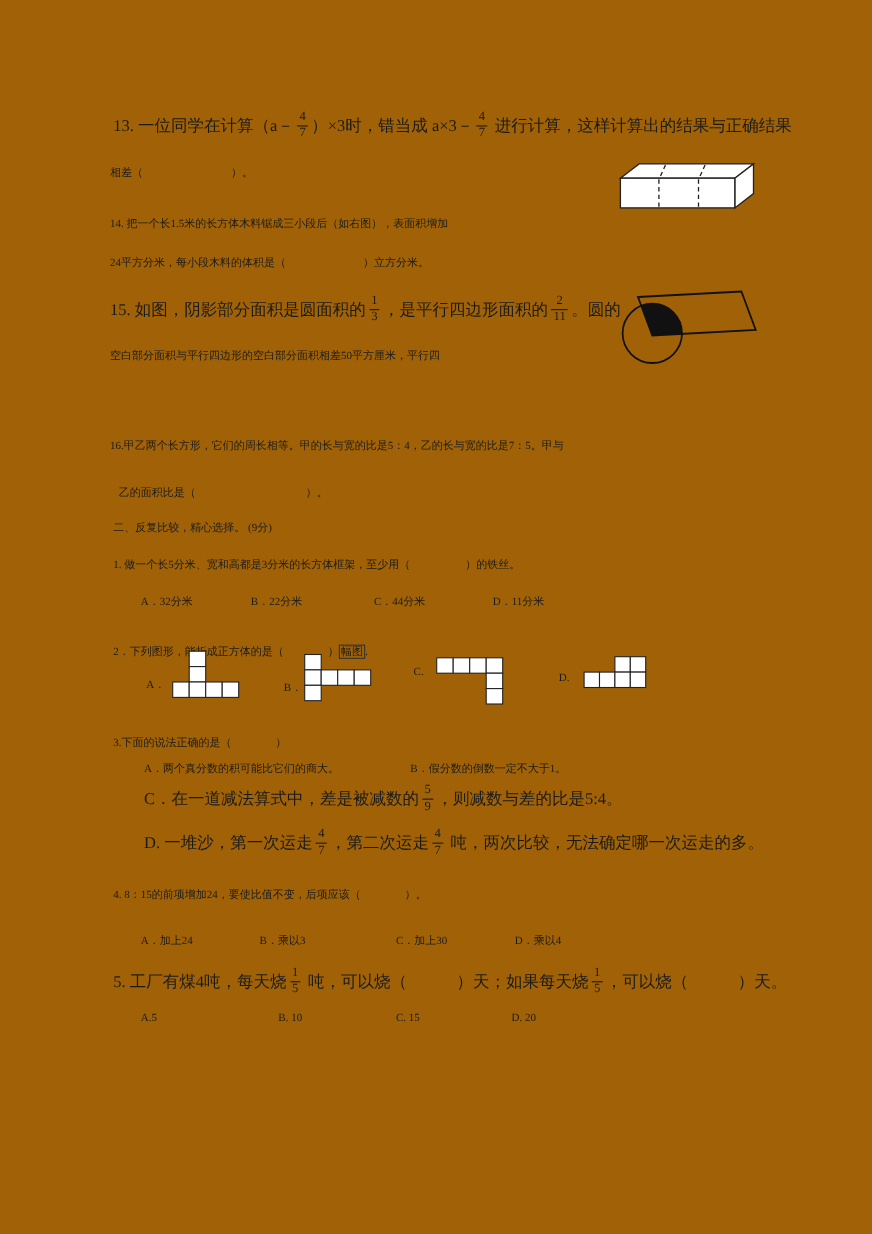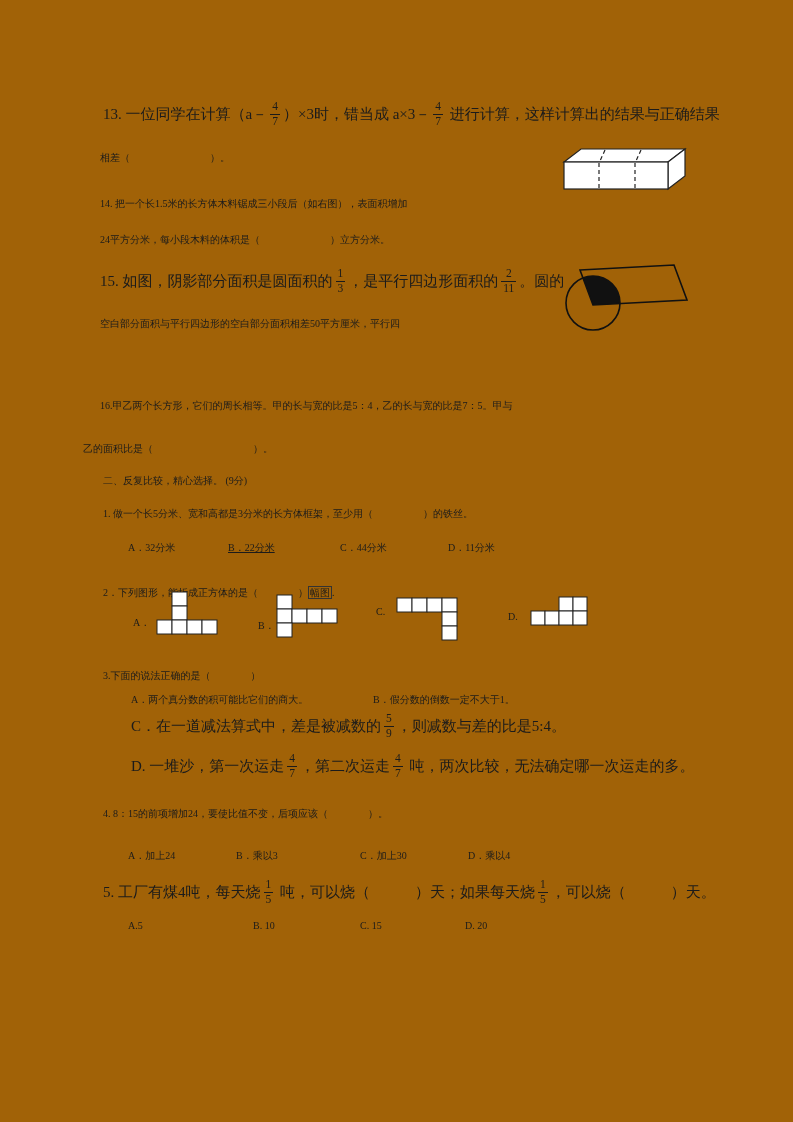--- a/index.html
+++ b/index.html
@@ -61,27 +61,27 @@
   <div class="fline" style="left:100px;top:263px;">
     <span>15. 如图，阴影部分面积是圆面积的</span>
     <span class="frac"><span class="num">1</span><span class="den">3</span></span>
     <span>，是平行四边形面积的</span>
     <span class="frac"><span class="num">2</span><span class="den">11</span></span>
     <span>。圆的</span>
   </div>
   <div class="line" style="left:100px;top:314px;">空白部分面积与平行四边形的空白部分面积相差50平方厘米，平行四</div>
 
   <div class="line" style="left:100px;top:396px;">16.甲乙两个长方形，它们的周长相等。甲的长与宽的比是5：4，乙的长与宽的比是7：5。甲与</div>
-  <div class="line" style="left:83px;top:439px;">乙的面积比是（　　　　　　　　　　）。</div>
+  <div class="line" style="left:108px;top:439px;">乙的面积比是（　　　　　　　　　　）。</div>
 
   <div class="line" style="left:103px;top:471px;">二、反复比较，精心选择。 (9分)</div>
 
   <div class="line" style="left:103px;top:504px;">1. 做一个长5分米、宽和高都是3分米的长方体框架，至少用（　　　　　）的铁丝。</div>
   <div class="line" style="left:128px;top:538px;">A．32分米</div>
-  <div class="line" style="left:228px;top:538px;text-decoration:underline;">B．22分米</div>
+  <div class="line" style="left:228px;top:538px;">B．22分米</div>
   <div class="line" style="left:340px;top:538px;">C．44分米</div>
   <div class="line" style="left:448px;top:538px;">D．11分米</div>
 
   <div class="line" style="left:103px;top:583px;"><span>2．下列图形，能折成正方体的是（　　　　）</span><span class="boxed">幅图</span><span>.</span></div>
 
   <div class="line" style="left:133px;top:613px;">A．</div>
   <svg class="fig net" style="left:150px;top:585px;" width="80" height="55">
     <rect x="22" y="7" width="15" height="14"></rect>
     <rect x="22" y="21" width="15" height="14"></rect>
     <rect x="7" y="35" width="15" height="14"></rect>

